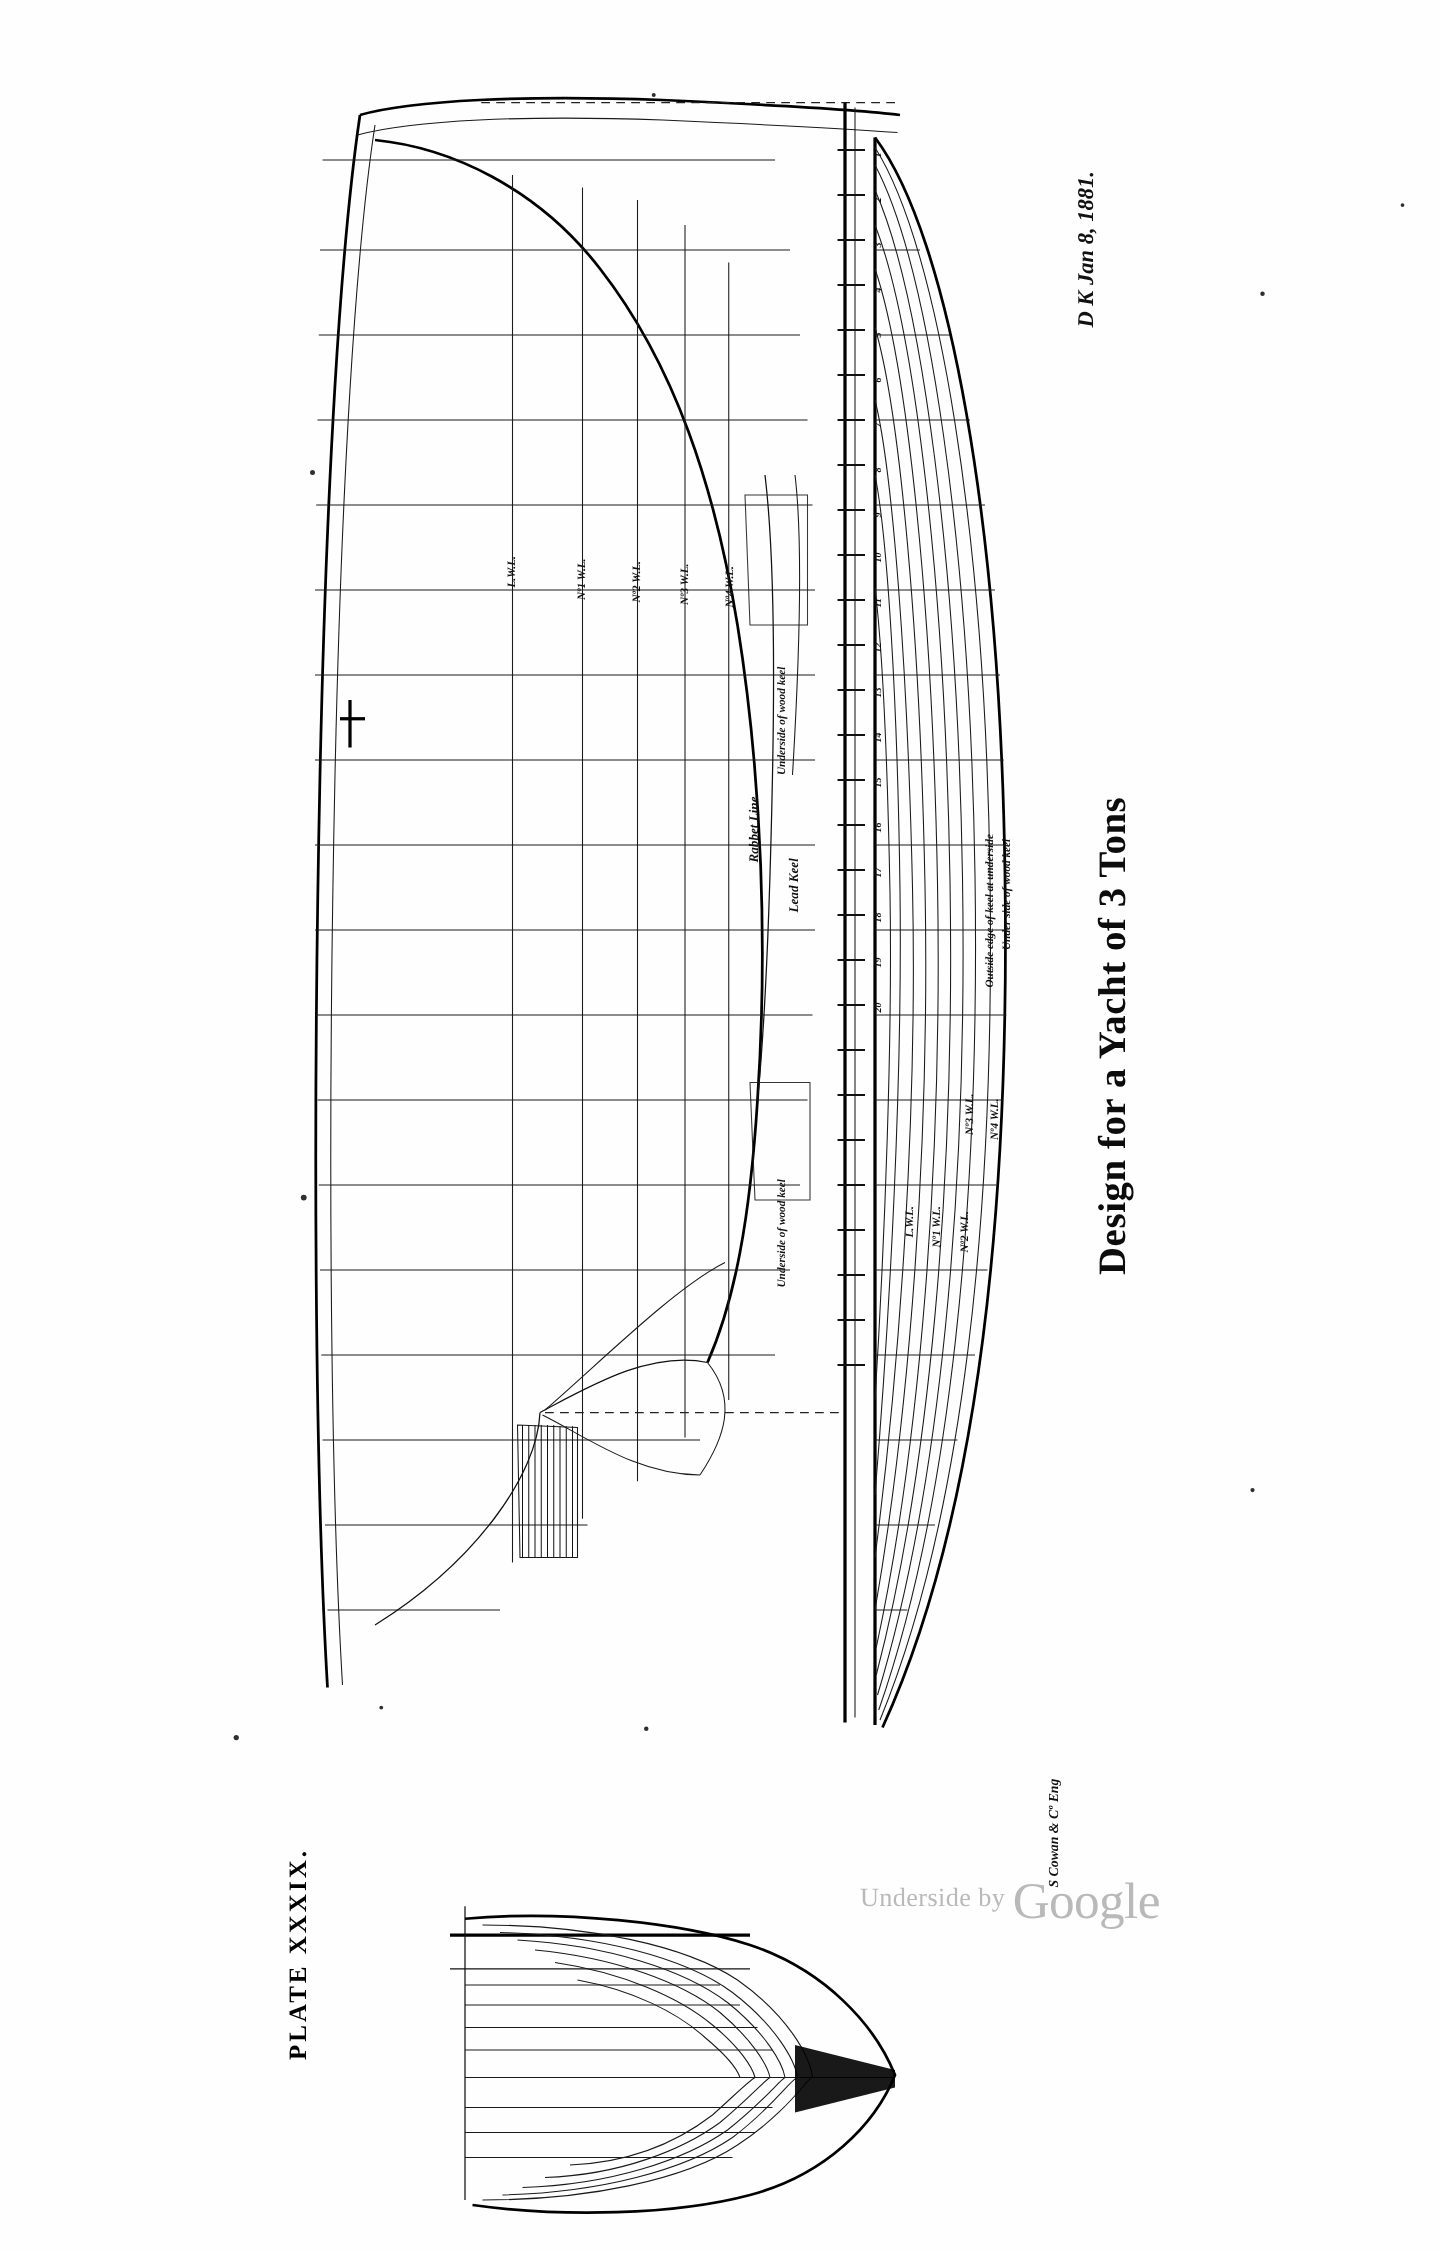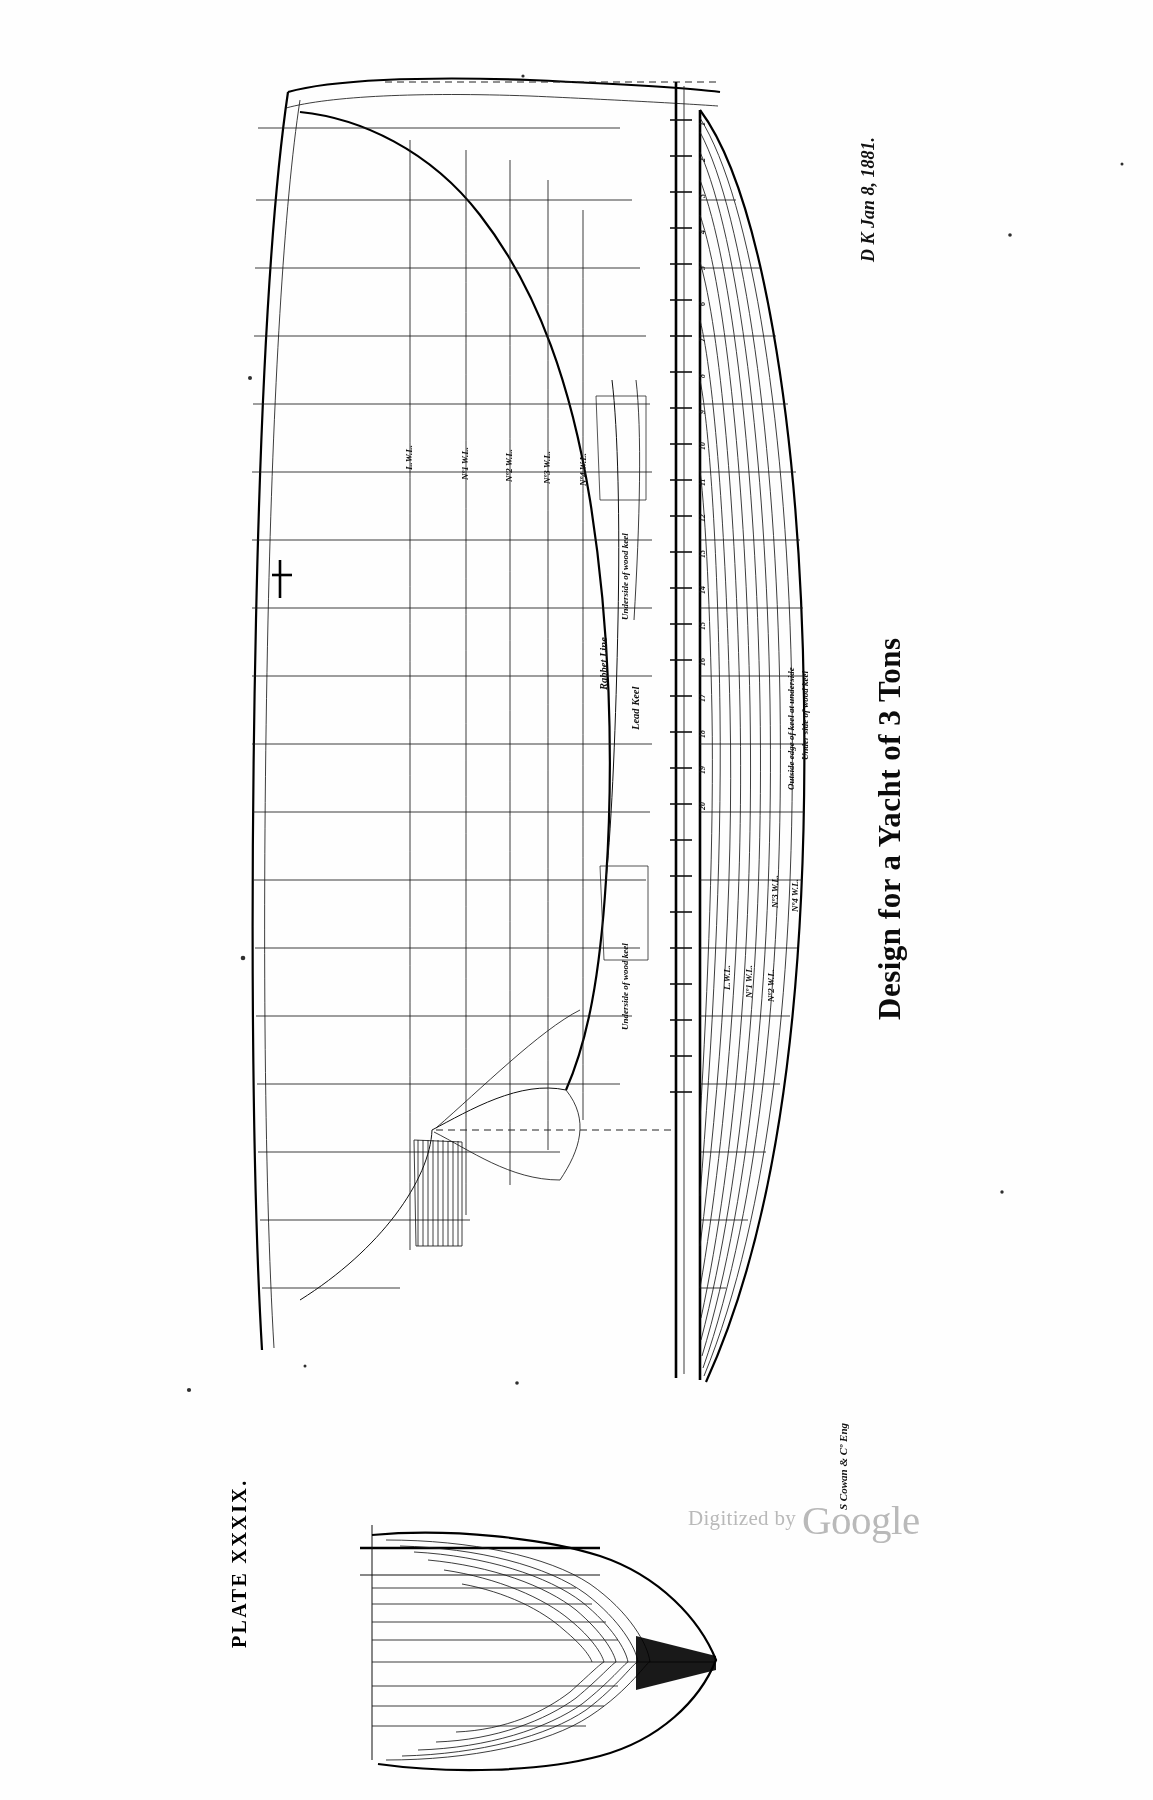--- a/index.html
+++ b/index.html
@@ -292,21 +292,21 @@
   <div class="rot rot90 wl-label" style="left:766px; top:1002px;">Nº2 W.L.</div>
   <div class="rot rot90 wl-label" style="left:770px; top:908px;">Nº3 W.L.</div>
   <div class="rot rot90 wl-label" style="left:790px; top:912px;">Nº4 W.L.</div>
 
   <div class="rot rot90 ann-sm" style="left:786px; top:790px;">Outside edge of keel at underside</div>
   <div class="rot rot90 ann-sm" style="left:800px; top:760px;">Under side of wood keel</div>
 
   <div class="rot rot90" id="station-numbers" style="left:0; top:0; width:0; height:0;"></div>
 
   <div class="gwm">
-    <span class="d">Digitized by</span><span class="g">Google</span>
+    <span class="d">Underside by</span><span class="g">Google</span>
   </div>
 
 <div class="rot rot90 wl-label" style="position: absolute; left: 698px; top: 126px; font-size: 8px;">1</div>
     <div class="rot rot90 wl-label" style="position: absolute; left: 698px; top: 162px; font-size: 8px;">2</div>
     <div class="rot rot90 wl-label" style="position: absolute; left: 698px; top: 198px; font-size: 8px;">3</div>
     <div class="rot rot90 wl-label" style="position: absolute; left: 698px; top: 234px; font-size: 8px;">4</div>
     <div class="rot rot90 wl-label" style="position: absolute; left: 698px; top: 270px; font-size: 8px;">5</div>
     <div class="rot rot90 wl-label" style="position: absolute; left: 698px; top: 306px; font-size: 8px;">6</div>
     <div class="rot rot90 wl-label" style="position: absolute; left: 698px; top: 342px; font-size: 8px;">7</div>
     <div class="rot rot90 wl-label" style="position: absolute; left: 698px; top: 378px; font-size: 8px;">8</div>

